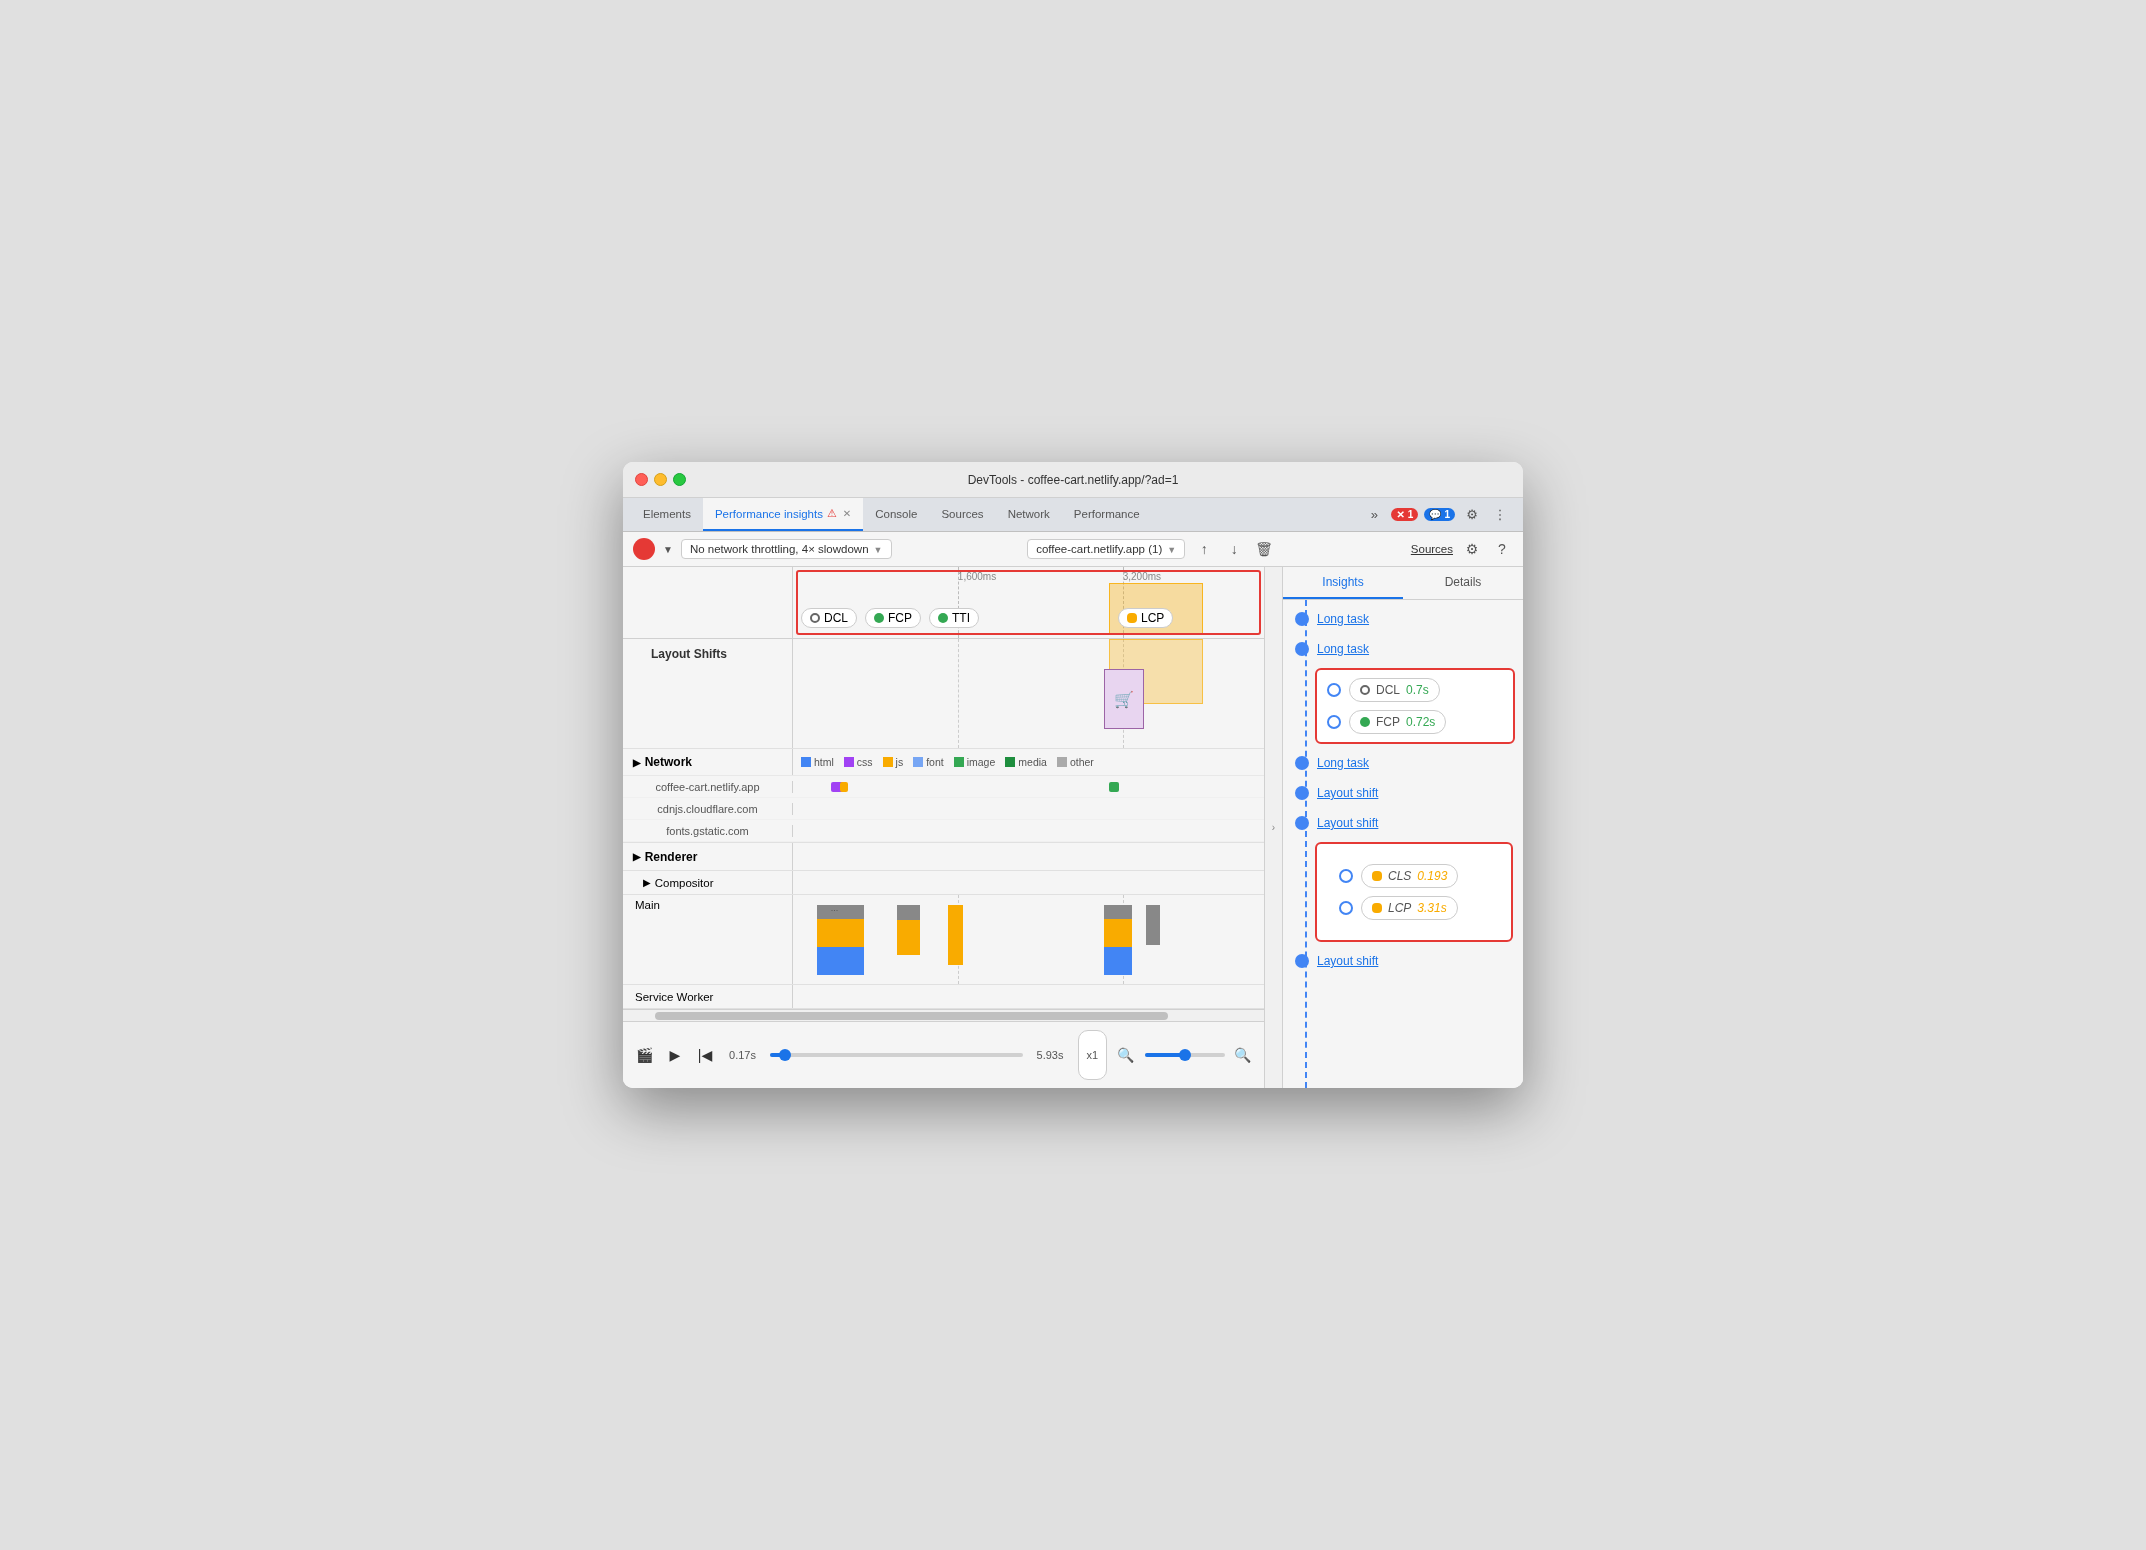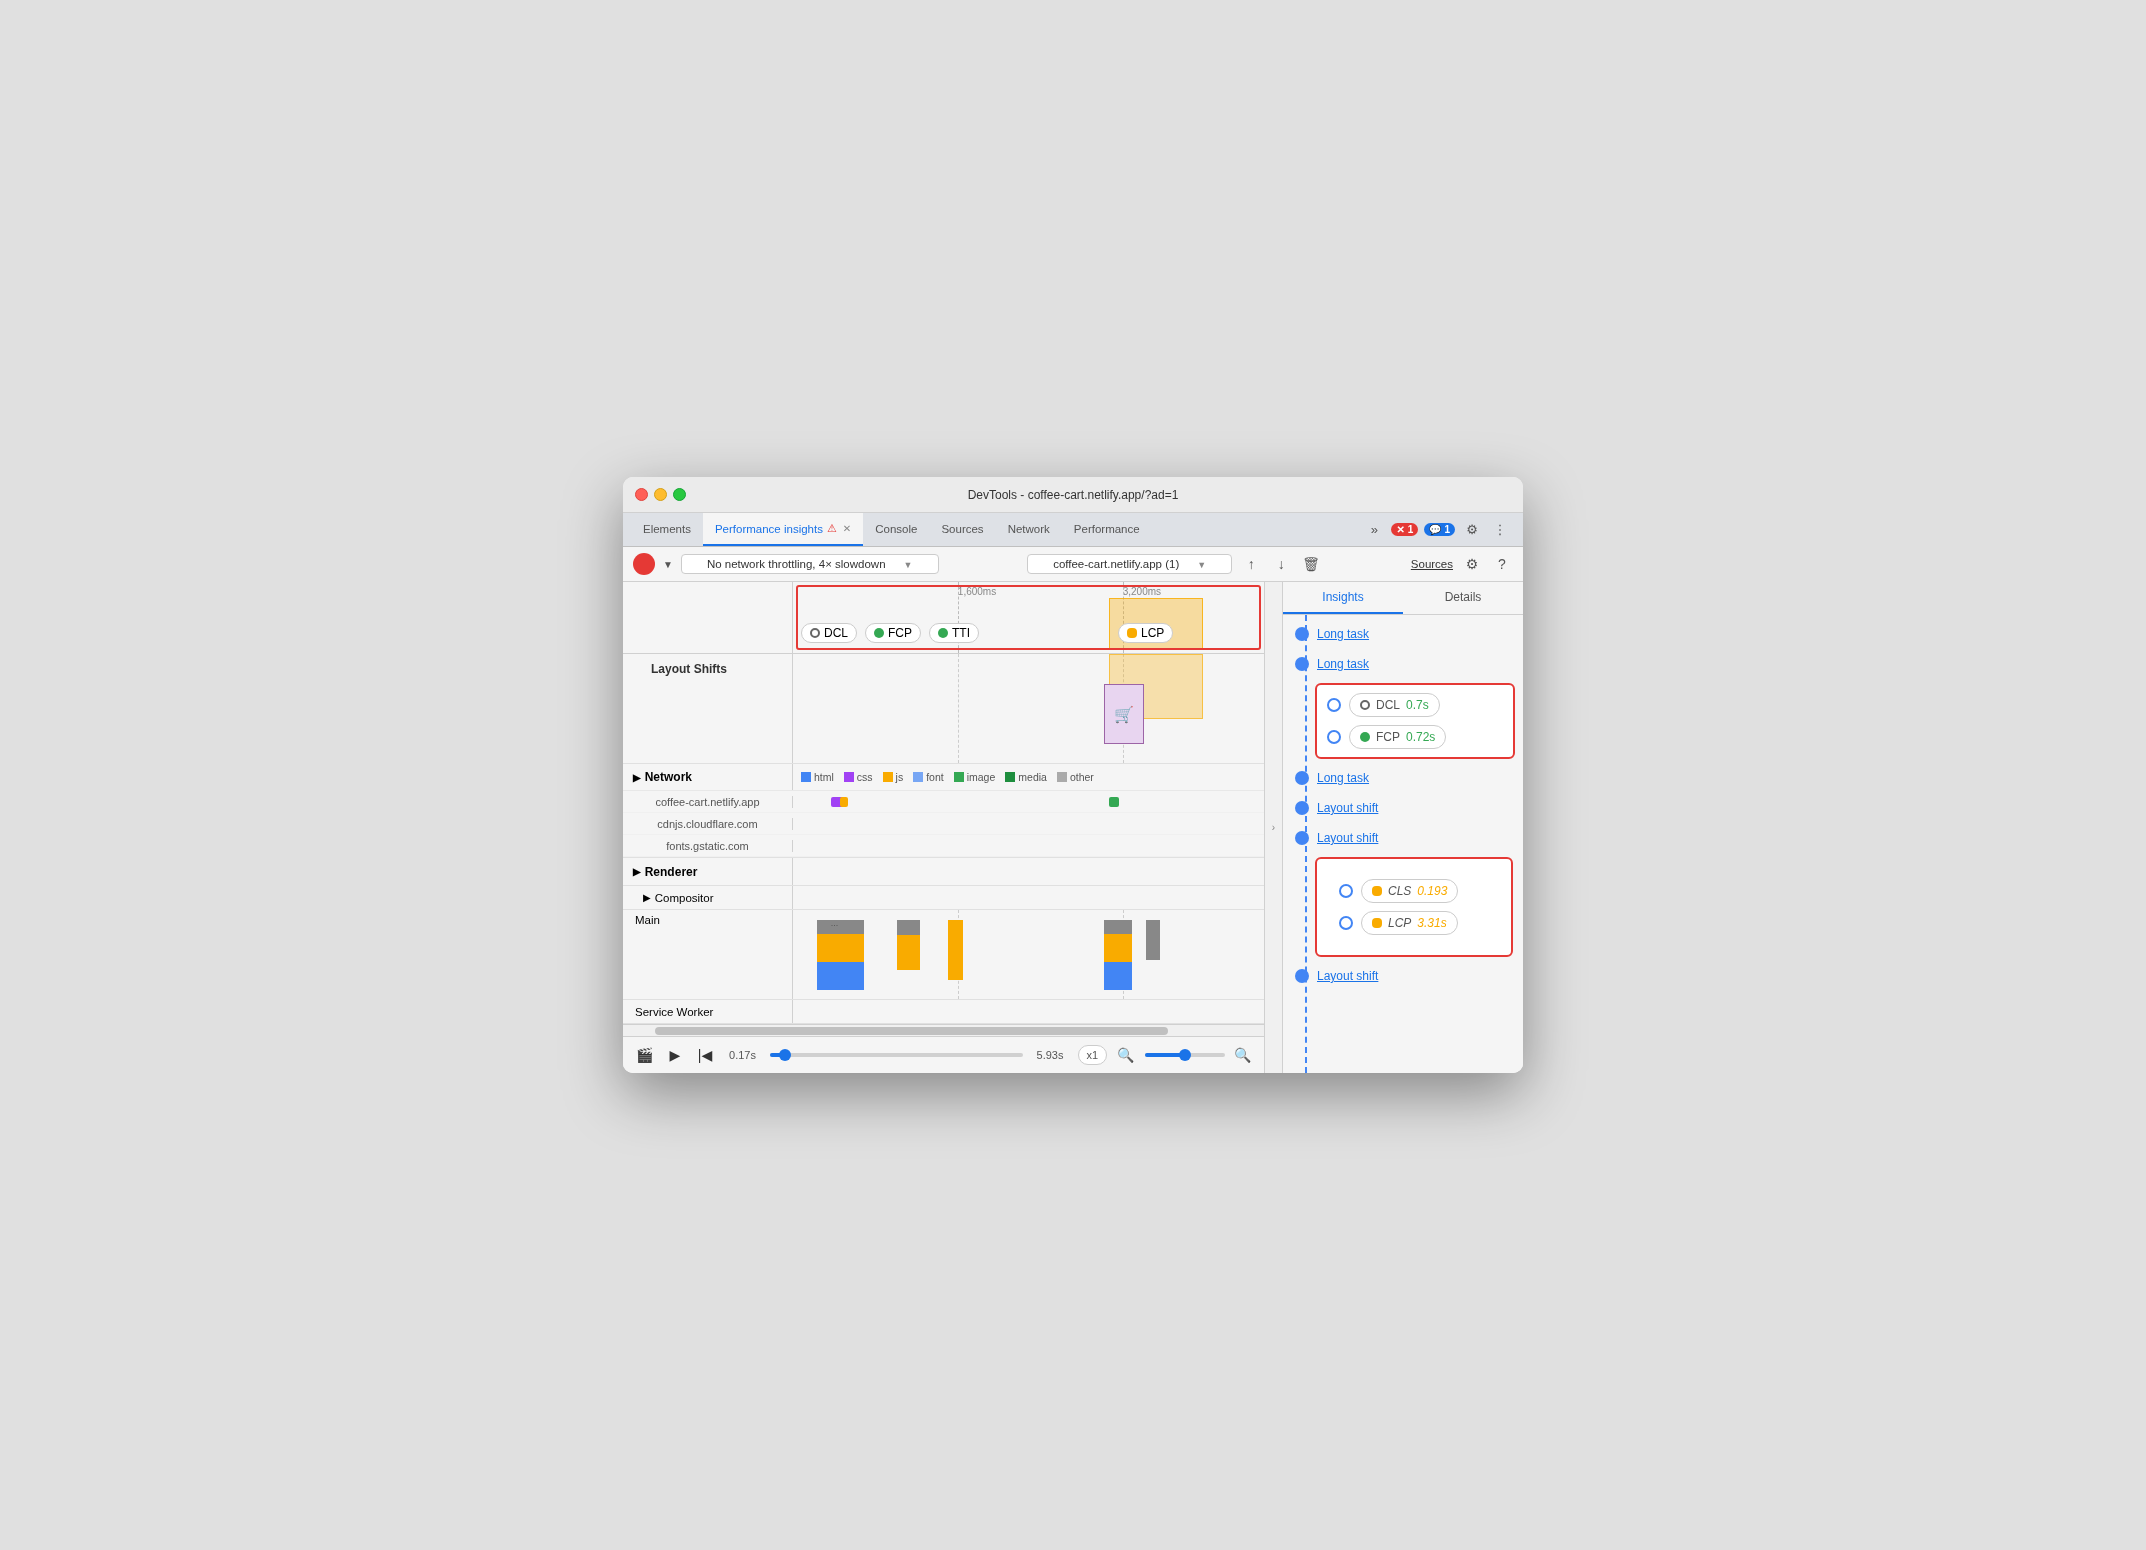--- a/index.html
+++ b/index.html
@@ -137,27 +137,27 @@
     }
     .chevron-btn {
       color: #555;
       cursor: pointer;
       font-size: 10px;
     }
     .select-dropdown {
       border: 1px solid #ccc;
       border-radius: 4px;
       background: white;
-      padding: 3px 25px;
+      padding: 3px 8px;
       font-size: 11.5px;
       color: #333;
       cursor: pointer;
       display: flex;
       align-items: flex-end;
-      gap: 18px;
+      gap: 5px;
     }
     .select-dropdown .arrow { color: #888; font-size: 9px; }
     .toolbar-spacer { flex: 1; }
     .feedback-btn {
       text-decoration: underline;
       color: #333;
       cursor: pointer;
       font-size: 11.5px;
     }
     .icon-btn {
@@ -322,21 +322,21 @@
       height: 12px;
       background: #1a73e8;
       border-radius: 50%;
       position: absolute;
       top: -4px;
       transform: translateX(-50%);
     }
     .speed-badge {
       border: 1px solid #ccc;
       border-radius: 10px;
-      padding: 3px 8px;
+      padding: 18px 8px;
       font-size: 11px;
       color: #555;
       background: white;
     }
     .zoom-icon { color: #555; font-size: 14px; }
     .zoom-slider-track {
       width: 80px;
       height: 4px;
       background: #d0d0d0;
       border-radius: 2px;

